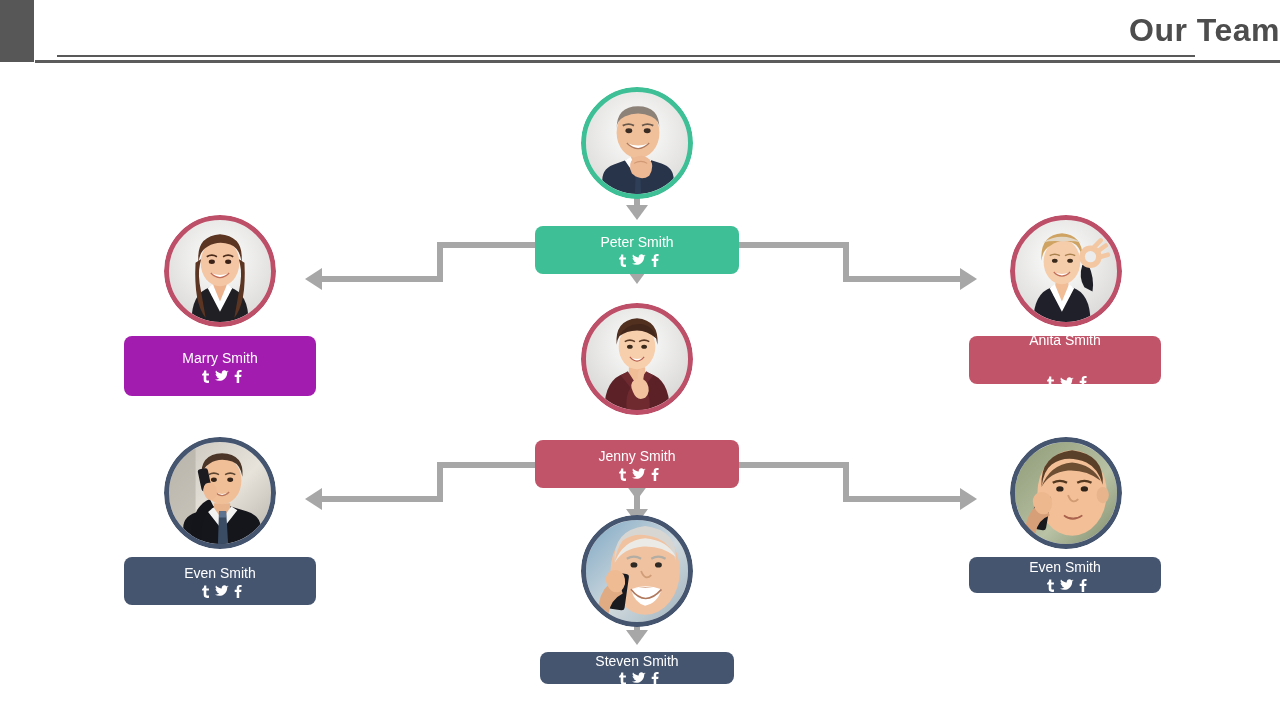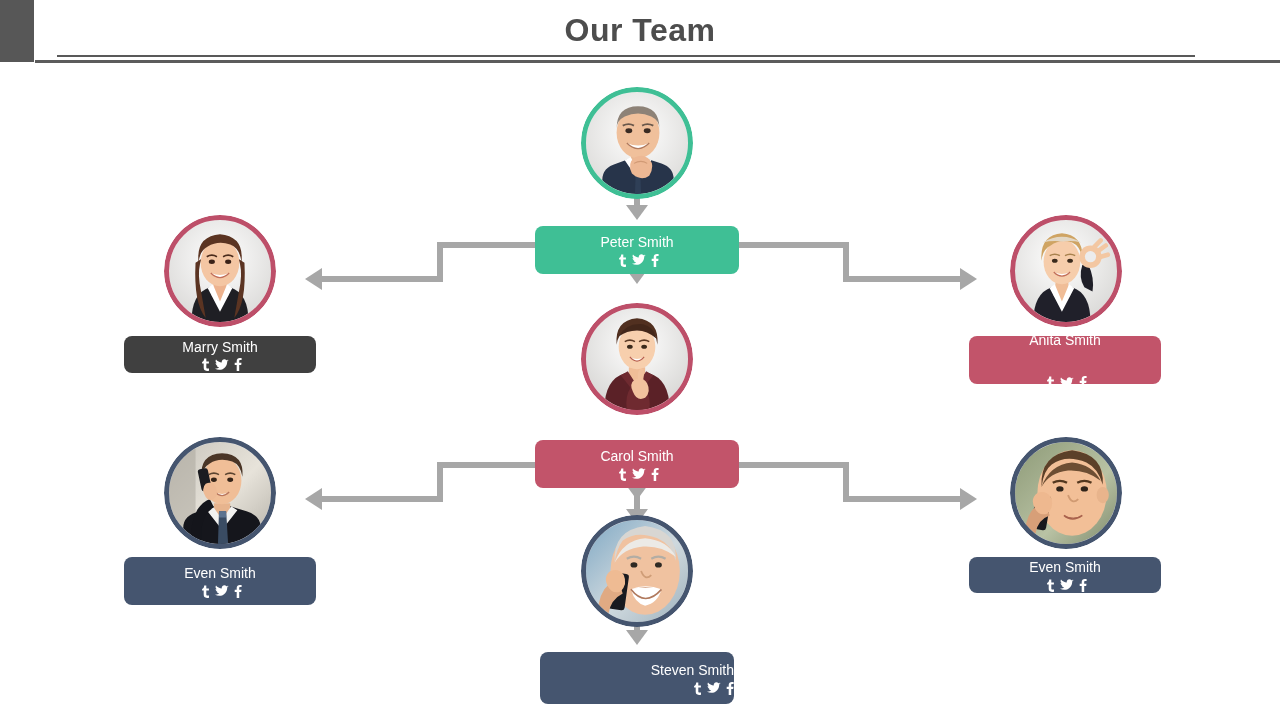--- a/index.html
+++ b/index.html
@@ -26,21 +26,21 @@
     position: absolute;
     left: 0; top: 0;
     width: 34px;
     height: 62px;
     background: #575757;
   }
   #page-title {
     position: absolute;
     left: 0; top: 6px;
     width: 1280px;
-    text-align: center;
+    text-align: right;
     font-size: 32px;
     font-weight: bold;
     color: #4d4d4d;
     letter-spacing: 0.5px;
     line-height: 48px;
   }
   #header-rule {
     position: absolute;
     left: 57px;
     top: 55px;
@@ -272,21 +272,21 @@
         <ellipse cx="58" cy="41" rx="3" ry="2.2" fill="#3a2218"></ellipse>
         <path d="M37 36 Q42 33 47 36" stroke="#4a2b1c" stroke-width="1.6" fill="none"></path>
         <path d="M53 36 Q58 33 63 36" stroke="#4a2b1c" stroke-width="1.6" fill="none"></path>
         <path d="M41 52 Q50 61 59 52 Q50 56 41 52 Z" fill="#ffffff"></path>
         <path d="M41 52 Q50 61 59 52" stroke="#c2705a" stroke-width="1.3" fill="none"></path>
       </svg>
     </div>
     <div class="ring" style="border:5px solid #bd4f69;"></div>
   </div>
 
-  <div class="plate" style="left:124px; top:270px; width:192px; height:37px; background:#404040;">
+  <div class="plate" style="left:124px; top:270px; width:192px; height:60px; background:#a21caf;">
     <div class="name">Marry Smith</div>
     <div class="socials">
       <span class="si">
         <svg width="11" height="13" viewBox="0 0 11 13">
             <path d="M5.2 0.4h2.1v3.1h2.6v2.1H7.3v3.6c0 .9.3 1.3 1.1 1.3h1.6v2.2c-.5.1-1.3.2-2 .2C5.6 12.9 4.7 11.8 4.7 9.6V5.6H3.1V3.9c1.4-.4 2-1.8 2.1-3.5z" fill="#ffffff"></path>
           </svg>
       </span>
       <span class="si">
         <svg width="14" height="12" viewBox="0 0 14 12">
             <path d="M13.6 1.6c-.5.2-1 .4-1.6.5.6-.3 1-.9 1.2-1.6-.5.3-1.1.6-1.8.7C10.9.6 10.2.2 9.4.2c-1.5 0-2.7 1.2-2.7 2.7 0 .2 0 .4.1.6C4.5 3.4 2.4 2.3 1 .6c-.3.4-.4.9-.4 1.4 0 .9.5 1.8 1.2 2.2-.4 0-.9-.1-1.2-.3 0 1.3.9 2.4 2.2 2.6-.2.1-.5.1-.7.1-.2 0-.4 0-.5-.1.4 1.1 1.4 1.9 2.6 1.9-.9.7-2.1 1.2-3.4 1.2H0c1.2.8 2.7 1.2 4.3 1.2 5.1 0 7.9-4.3 7.9-7.9v-.4c.5-.4 1-.9 1.4-1.4z" fill="#ffffff"></path>
@@ -376,21 +376,21 @@
         <path d="M43 48 Q50 56 57 48" stroke="#b9604f" stroke-width="1.2" fill="none"></path>
         <path d="M40 100 Q38 86 44 78 Q52 74 58 80 Q64 88 62 100 Z" fill="#6f2a30"></path>
         <path d="M46 82 Q42 74 48 70 Q56 67 60 74 Q64 82 58 88 Q50 92 46 82 Z" fill="#f2c29e"></path>
         <path d="M51 70 Q50 62 53 60 Q57 59 57 64 L56 71 Z" fill="#f2c29e"></path>
       </svg>
     </div>
     <div class="ring" style="border:5px solid #bd4f69;"></div>
   </div>
 
   <div class="plate" style="left:535px; top:374px; width:204px; height:48px; background:#c2546a;">
-    <div class="name">Carol Smith</div>
+    <div class="name">Jenny Smith</div>
     <div class="socials">
       <span class="si">
         <svg width="11" height="13" viewBox="0 0 11 13">
             <path d="M5.2 0.4h2.1v3.1h2.6v2.1H7.3v3.6c0 .9.3 1.3 1.1 1.3h1.6v2.2c-.5.1-1.3.2-2 .2C5.6 12.9 4.7 11.8 4.7 9.6V5.6H3.1V3.9c1.4-.4 2-1.8 2.1-3.5z" fill="#ffffff"></path>
           </svg>
       </span>
       <span class="si">
         <svg width="14" height="12" viewBox="0 0 14 12">
             <path d="M13.6 1.6c-.5.2-1 .4-1.6.5.6-.3 1-.9 1.2-1.6-.5.3-1.1.6-1.8.7C10.9.6 10.2.2 9.4.2c-1.5 0-2.7 1.2-2.7 2.7 0 .2 0 .4.1.6C4.5 3.4 2.4 2.3 1 .6c-.3.4-.4.9-.4 1.4 0 .9.5 1.8 1.2 2.2-.4 0-.9-.1-1.2-.3 0 1.3.9 2.4 2.2 2.6-.2.1-.5.1-.7.1-.2 0-.4 0-.5-.1.4 1.1 1.4 1.9 2.6 1.9-.9.7-2.1 1.2-3.4 1.2H0c1.2.8 2.7 1.2 4.3 1.2 5.1 0 7.9-4.3 7.9-7.9v-.4c.5-.4 1-.9 1.4-1.4z" fill="#ffffff"></path>
           </svg>
@@ -531,21 +531,21 @@
         <path d="M44 68 Q58 64 74 68 Q66 66 58 66 Q50 66 44 68 Z" fill="#d9b29a"></path>
         <path d="M44 68 Q58 86 74 68" stroke="#b0795d" stroke-width="1.6" fill="none"></path>
         <rect x="24" y="52" width="16" height="36" rx="3" fill="#191a1f" transform="rotate(8 32 70)"></rect>
         <path d="M12 100 Q10 80 18 68 Q24 60 32 60 L36 72 Q24 78 22 92 L22 100 Z" fill="#e0aa83"></path>
         <path d="M22 66 Q16 56 24 50 Q32 47 37 54 Q41 63 34 70 Q26 73 22 66 Z" fill="#efbb93"></path>
       </svg>
     </div>
     <div class="ring" style="border:5px solid #45556f;"></div>
   </div>
 
-  <div class="plate" style="left:540px; top:586px; width:194px; height:52px; background:#45556f;align-items:flex-end;">
+  <div class="plate" style="left:540px; top:586px; width:194px; height:32px; background:#45556f;">
     <div class="name">Steven Smith</div>
     <div class="socials">
       <span class="si">
         <svg width="11" height="13" viewBox="0 0 11 13">
             <path d="M5.2 0.4h2.1v3.1h2.6v2.1H7.3v3.6c0 .9.3 1.3 1.1 1.3h1.6v2.2c-.5.1-1.3.2-2 .2C5.6 12.9 4.7 11.8 4.7 9.6V5.6H3.1V3.9c1.4-.4 2-1.8 2.1-3.5z" fill="#ffffff"></path>
           </svg>
       </span>
       <span class="si">
         <svg width="14" height="12" viewBox="0 0 14 12">
             <path d="M13.6 1.6c-.5.2-1 .4-1.6.5.6-.3 1-.9 1.2-1.6-.5.3-1.1.6-1.8.7C10.9.6 10.2.2 9.4.2c-1.5 0-2.7 1.2-2.7 2.7 0 .2 0 .4.1.6C4.5 3.4 2.4 2.3 1 .6c-.3.4-.4.9-.4 1.4 0 .9.5 1.8 1.2 2.2-.4 0-.9-.1-1.2-.3 0 1.3.9 2.4 2.2 2.6-.2.1-.5.1-.7.1-.2 0-.4 0-.5-.1.4 1.1 1.4 1.9 2.6 1.9-.9.7-2.1 1.2-3.4 1.2H0c1.2.8 2.7 1.2 4.3 1.2 5.1 0 7.9-4.3 7.9-7.9v-.4c.5-.4 1-.9 1.4-1.4z" fill="#ffffff"></path>

